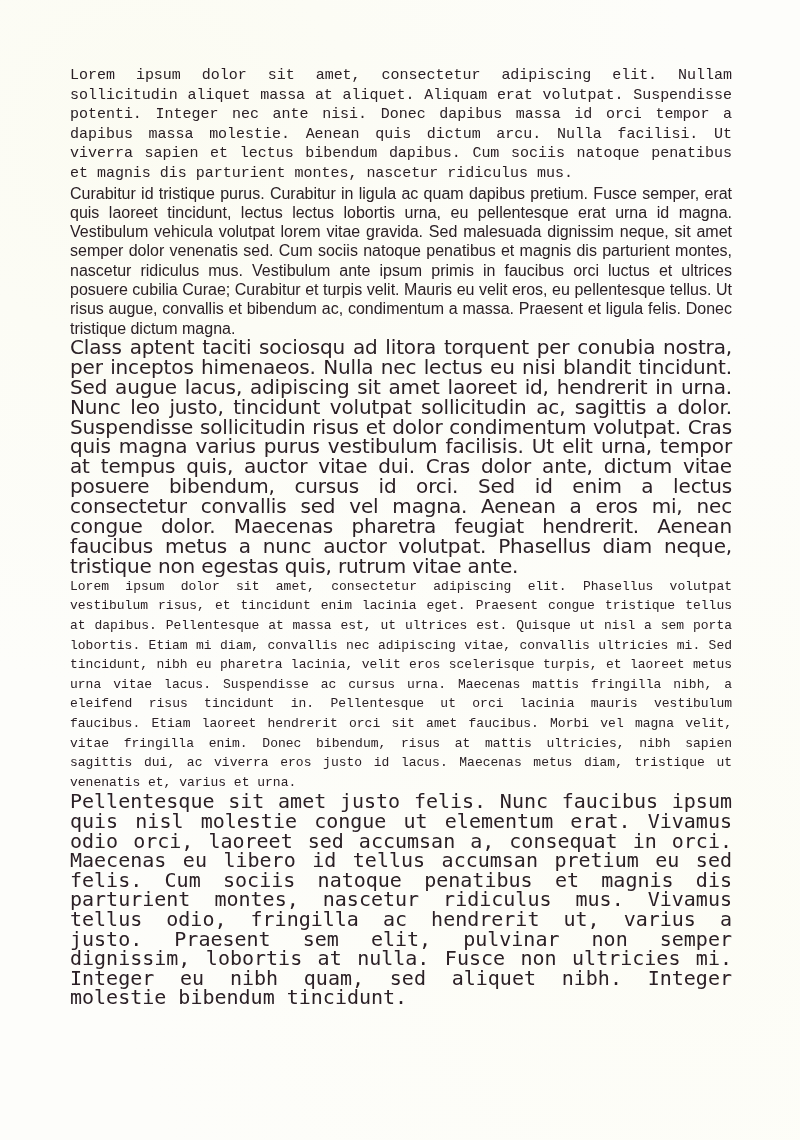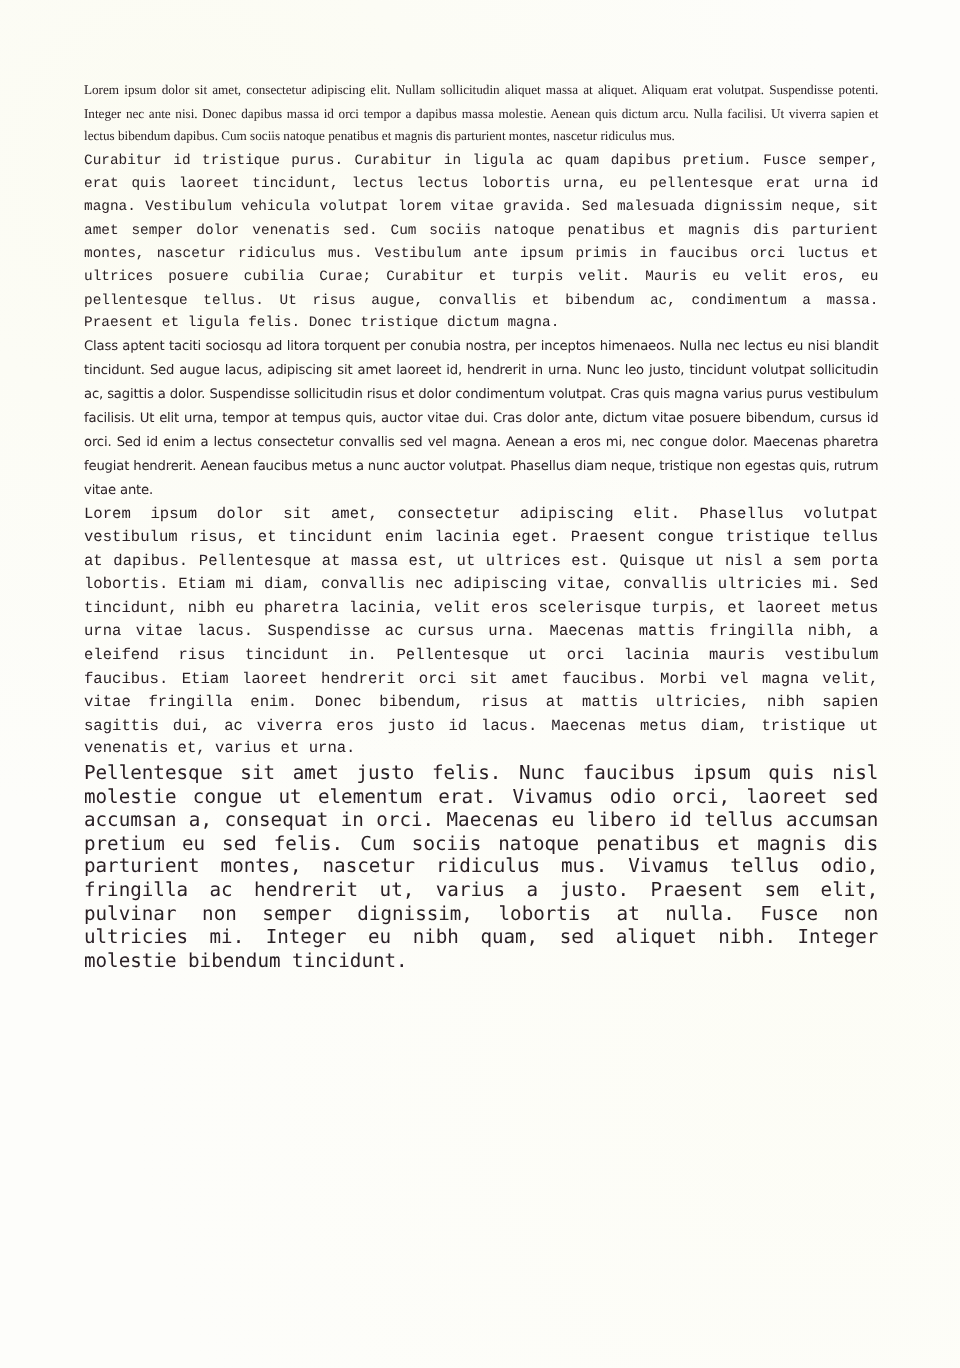--- a/index.html
+++ b/index.html
@@ -38,55 +38,55 @@
   p.para {
     margin: 0;
     text-align: justify;
     text-justify: inter-word;
     color: #2b2026;
     -webkit-font-smoothing: antialiased;
   }
 
   
   .p-sans-grotesque {
-    font-family: Liberation Serif, serif;
-    font-size: 11px;
+    font-family: Liberation Mono, monospace;
+    font-size: 15px;
     line-height: 19.6px;
     letter-spacing: -0.02px;
     color: #2c2026;
   }
   
   .p-serif {
-    font-family: Liberation Mono, monospace;
-    font-size: 12px;
+    font-family: Liberation Sans, sans-serif;
+    font-size: 16px;
     line-height: 19.3px;
     color: #2d2127;
     margin-top: 21px;
   }
   
   .p-sans-humanist {
     font-family: "DejaVu Sans", sans-serif;
-    font-size: 11px;
+    font-size: 20px;
     line-height: 19.9px;
     letter-spacing: -0.15px;
     color: #2b2026;
     margin-top: 22px;
   }
   
   .p-mono-slab {
     font-family: "Liberation Mono", monospace;
     font-size: 13px;
     line-height: 19.6px;
     color: #2e2228;
     margin-top: 22px;
   }
   
   .p-mono-humanist {
     font-family: "DejaVu Sans Mono", monospace;
-    font-size: 16px;
+    font-size: 20px;
     line-height: 19.6px;
     color: #2b2026;
     margin-top: 22px;
   }
 </style>
 </head>
 <body>
 
 <div class="page">
 

